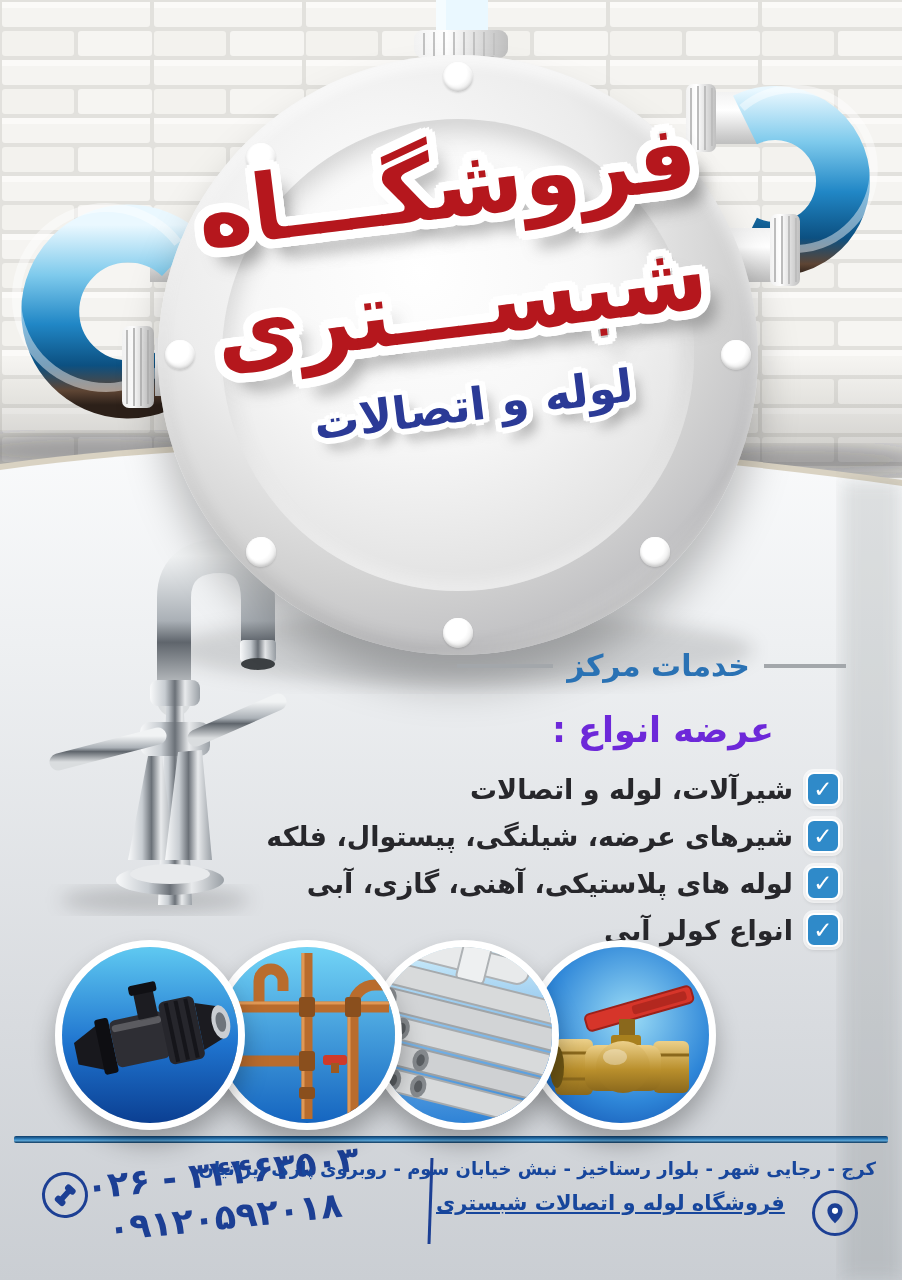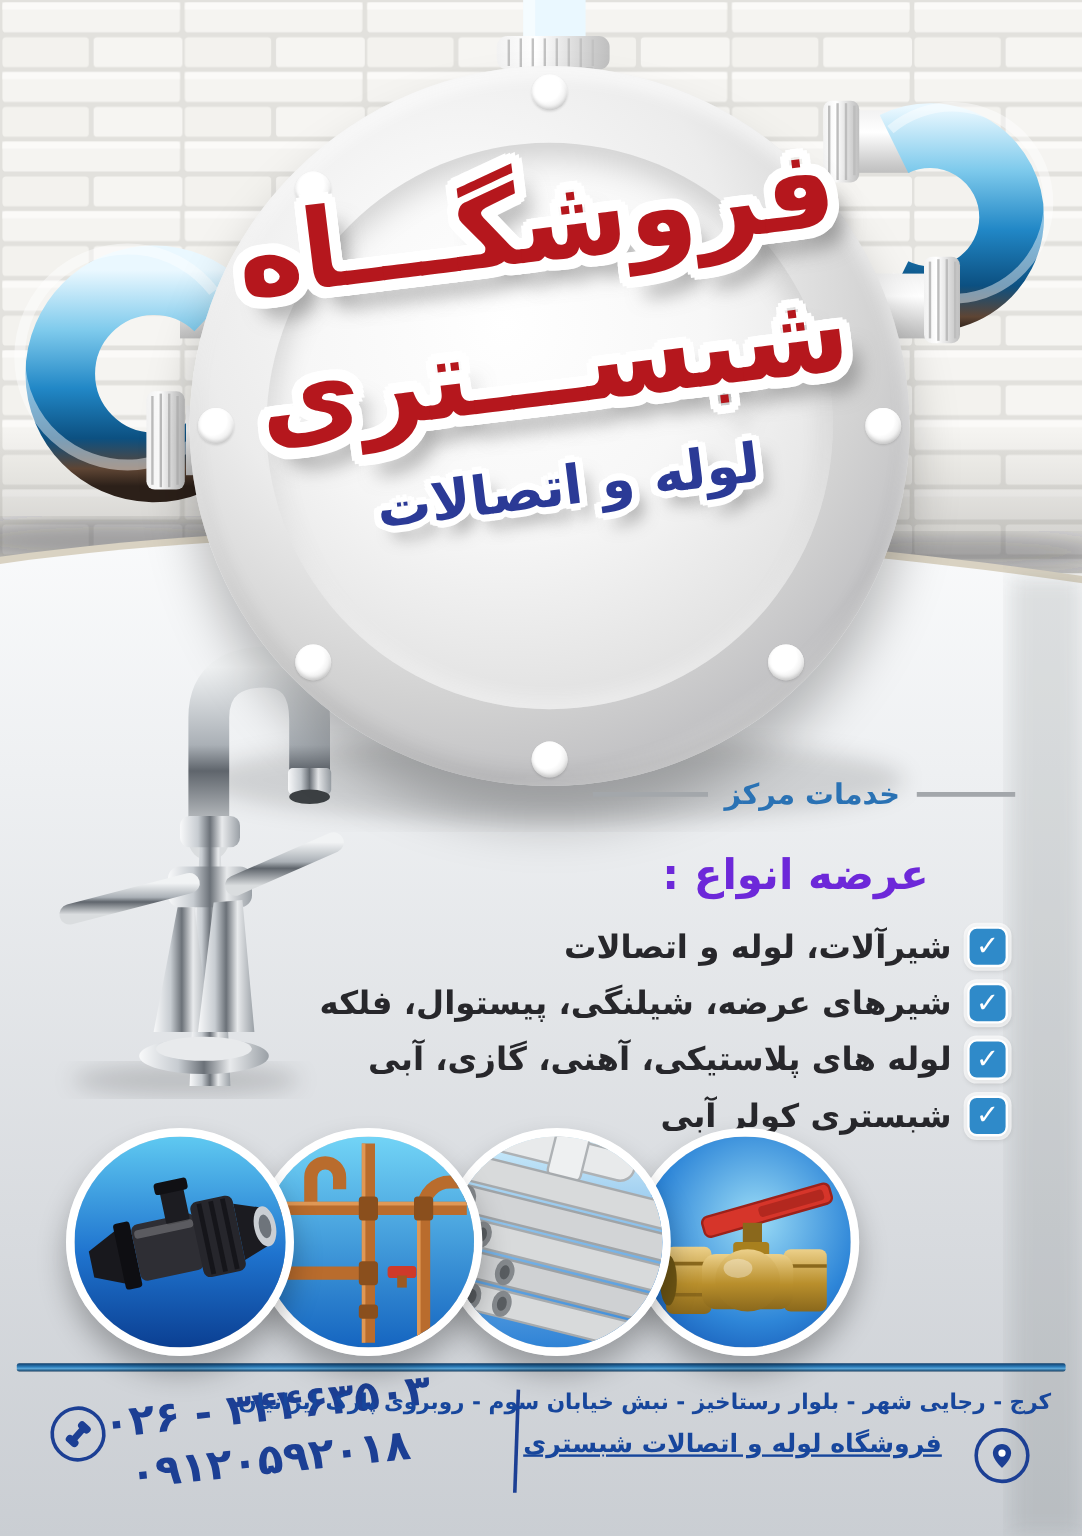--- a/index.html
+++ b/index.html
@@ -49,21 +49,21 @@
       -6px 3px 0 #fff, 6px 3px 0 #fff, -6px -3px 0 #fff, 6px -3px 0 #fff,
       8px 12px 12px rgba(95,95,95,.5);
   }
 
   
   .svc-header {
     position:absolute; top:648px; right:56px; display:flex; align-items:center; gap:14px;
     z-index:6;
   }
   .svc-line { width:96px; height:4px; background:#a3a7ab; }
-  .svc-title { font-size:24px; font-weight:bold; color:#2a72b4; direction:rtl; }
+  .svc-title { font-size:30px; font-weight:bold; color:#2a72b4; direction:rtl; }
   .svc-intro {
     position:absolute; top:710px; right:128px; font-size:35px; font-weight:bold;
     color:#6d28d9; direction:rtl; z-index:6;
   }
   .checklist { position:absolute; top:772px; right:62px; direction:rtl; z-index:6; }
   .check-row { display:flex; align-items:center; gap:13px; margin-bottom:13px; justify-content:flex-start; }
   .checkbox {
     width:34px; height:34px; border-radius:8px; background:#2f8ac9; flex:0 0 auto;
     border:2px solid #fff; box-shadow:0 0 0 3px rgba(255,255,255,.65), 0 2px 5px rgba(0,0,0,.22);
     color:#fff; font-size:23px; font-weight:bold; display:flex; align-items:center; justify-content:center;
@@ -301,21 +301,21 @@
     <div class="check-row">
       <span class="checkbox">✓</span>
       <span class="check-label">شیرهای عرضه، شیلنگی، پیستوال، فلکه</span>
     </div>
     <div class="check-row">
       <span class="checkbox">✓</span>
       <span class="check-label">لوله های پلاستیکی، آهنی، گازی، آبی</span>
     </div>
     <div class="check-row">
       <span class="checkbox">✓</span>
-      <span class="check-label">شبستری کولر آبی</span>
+      <span class="check-label">انواع کولر آبی</span>
     </div>
   </div>
 
   <div class="pcircle" style="left:55px;z-index:14">
     <svg viewBox="0 0 176 176">
       <defs>
           <linearGradient id="bg1" x1="0" y1="0" x2="0" y2="1">
         <stop offset="0" stop-color="#5fc9f1"></stop>
             <stop offset="0.55" stop-color="#1f74cf"></stop>
             <stop offset="1" stop-color="#0b3f92"></stop>

